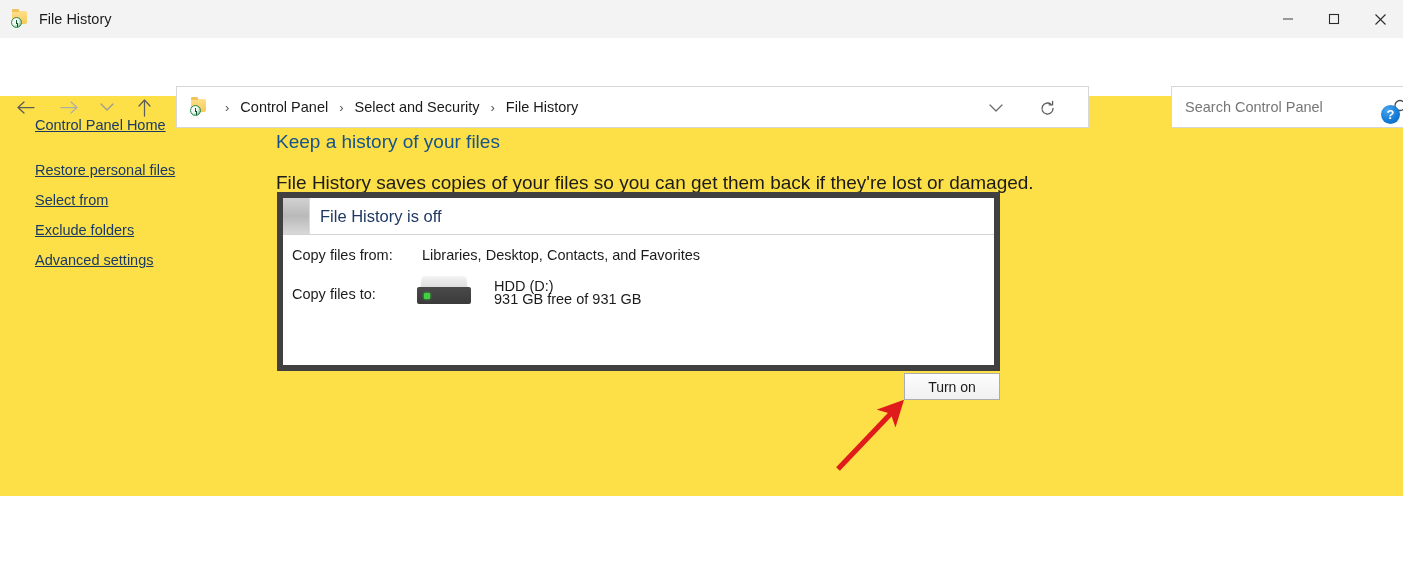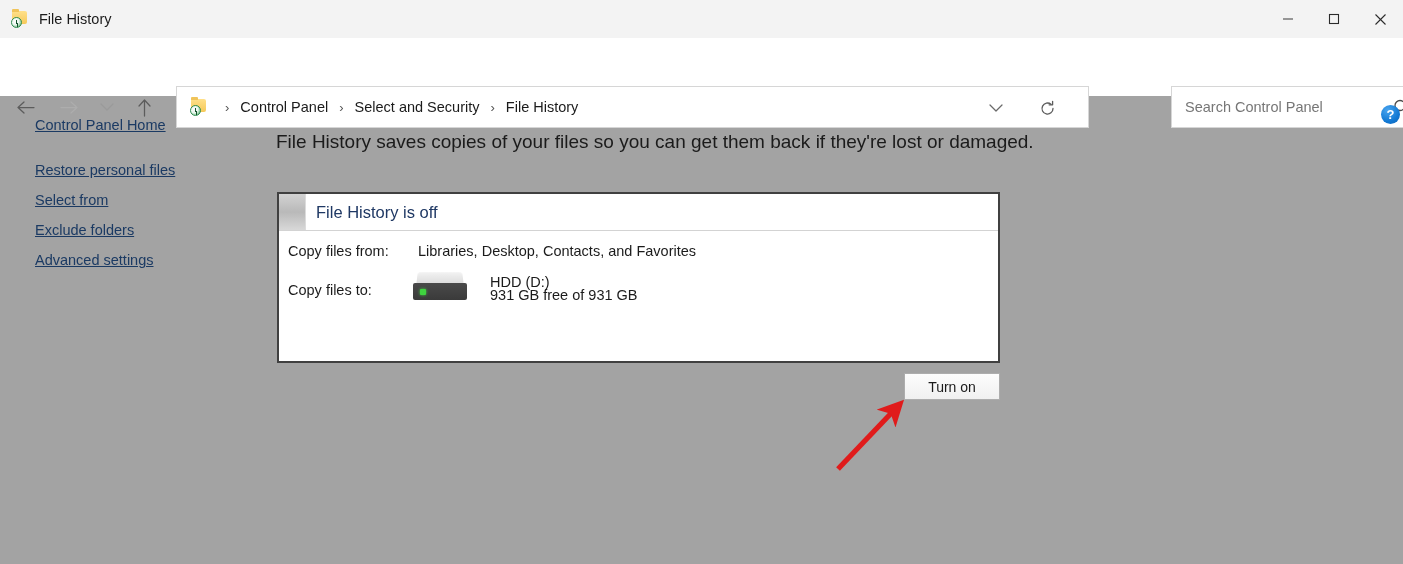--- a/index.html
+++ b/index.html
@@ -5,22 +5,22 @@
   * { box-sizing: border-box; }
   html, body {
     margin: 0; padding: 0;
     width: 1403px; height: 564px;
     background: #ffffff;
     font-family: "Liberation Sans", sans-serif;
     overflow: hidden;
   }
   #app {
     position: relative;
-    width: 1403px; height: 564px;
-    background: #a3a3a3;
+    width: 1403px; height: 496px;
+    background: #fde047;
   }
 
   
   .titlebar {
     position: absolute; left: 0; top: 0;
     width: 1403px; height: 38px;
     background: #f3f3f3;
     display: flex; align-items: center;
   }
   .title-icon {
@@ -166,21 +166,21 @@
   .page-desc {
     font-size: 19px;
     color: #1b1b1b;
     padding-top: 22px;
     line-height: 1;
   }
 
   .panel {
     position: absolute; left: 277px; top: 192px;
     width: 723px;
-    border: 2px solid #404040;
+    border: 6px solid #404040;
     background: #ffffff;
   }
   .panel-head {
     position: relative;
     height: 37px;
     border-bottom: 1px solid #d3d3d3;
     display: flex; align-items: center;
   }
   .head-swatch {
     width: 27px; height: 100%;
@@ -349,20 +349,21 @@
   <div class="sidebar">
     <a class="side-link" href="#">Control Panel Home</a>
     <div class="side-gap"></div>
     <a class="side-link" href="#">Restore personal files</a>
     <a class="side-link" href="#">Select from</a>
     <a class="side-link" href="#">Exclude folders</a>
     <a class="side-link" href="#">Advanced settings</a>
   </div>
 
   <div class="content">
+    <h1 class="page-title">Keep a history of your files</h1>
     <div class="page-desc">File History saves copies of your files so you can get them back if they're lost or damaged.</div>
   </div>
 
   <div class="panel">
     <div class="panel-head">
       <div class="head-swatch"></div>
       <div class="head-title">File History is off</div>
     </div>
     <div class="panel-body">
       <div class="row-label" style="top:12px;">Copy files from:</div>

